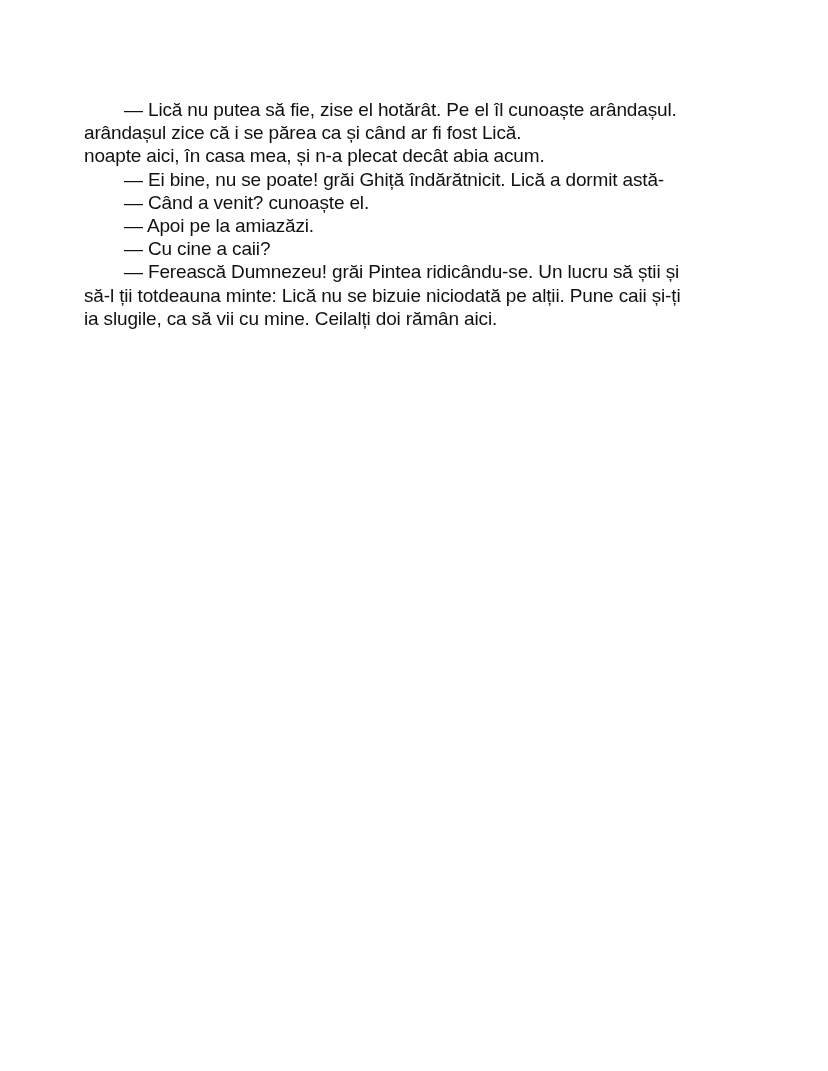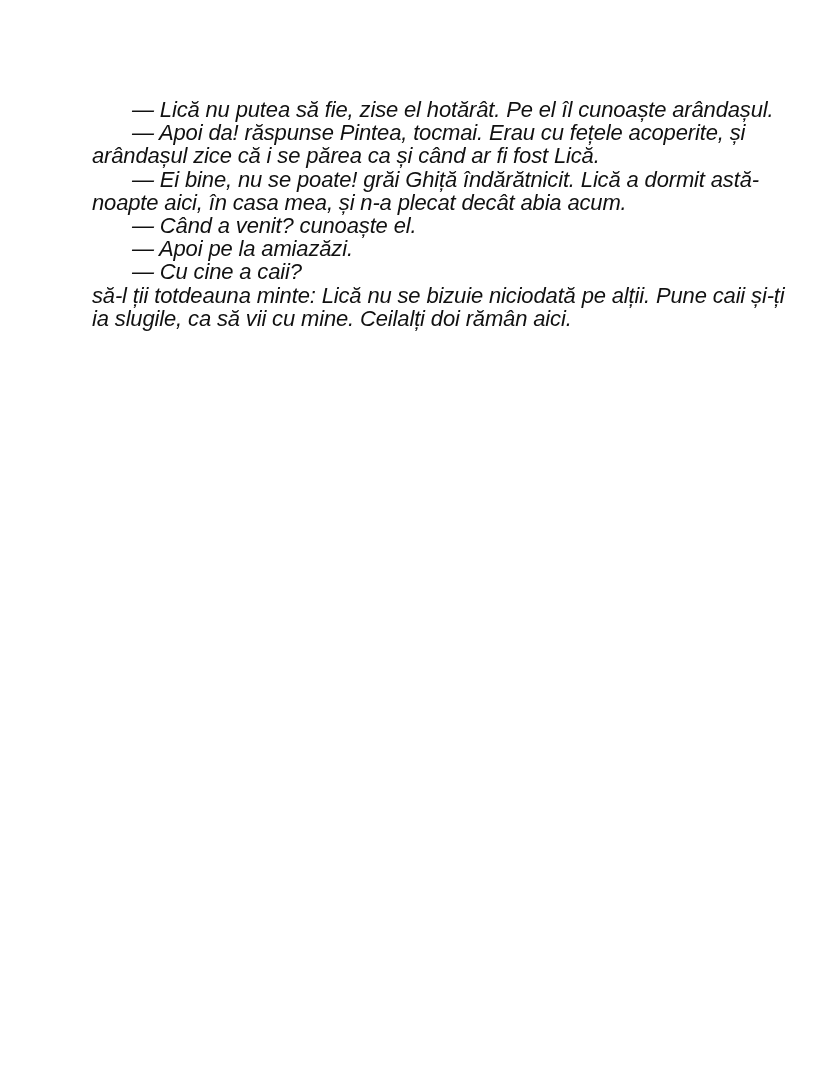--- a/index.html
+++ b/index.html
@@ -16,71 +16,70 @@
     .page {
       position: absolute;
       left: 0;
       top: 0;
       width: 828px;
       height: 1071px;
       background: #ffffff;
     }
     .text-block {
       position: absolute;
-      left: 92px;
+      left: 84px;
       top: 98px;
       width: 640px;
       font-family: "Liberation Sans", sans-serif;
-      font-size: 22px;
+      font-size: 19px;
       line-height: 23.2px;
       color: #111111;
       letter-spacing: -0.15px;
-      font-style: italic;
     }
     .line {
       display: block;
       white-space: nowrap;
     }
     .indent {
       padding-left: 40px;
     }
   </style>
 </head>
 <body>
 
 <div class="page">
   <div class="text-block">
 
     <div>
       <span class="line indent">— Lică nu putea să fie, zise el hotărât. Pe el îl cunoaște arândașul.</span>
     </div>
 
     <div>
-      <span class="line indent">— Apoi da! răspunse Pintea, tocmai. Erau cu fețele acoperite, și</span>
       <span class="line">arândașul zice că i se părea ca și când ar fi fost Lică.</span>
     </div>
 
     <div>
+      <span class="line">noapte aici, în casa mea, și n-a plecat decât abia acum.</span>
       <span class="line indent">— Ei bine, nu se poate! grăi Ghiță îndărătnicit. Lică a dormit astă-</span>
-      <span class="line">noapte aici, în casa mea, și n-a plecat decât abia acum.</span>
     </div>
 
 
     <div>
       <span class="line indent">— Când a venit? cunoaște el.</span>
     </div>
 
     <div>
       <span class="line indent">— Apoi pe la amiazăzi.</span>
     </div>
 
     <div>
       <span class="line indent">— Cu cine a caii?</span>
     </div>
 
 
     <div>
+      <span class="line indent">— Ferească Dumnezeu! grăi Pintea ridicându-se. Un lucru să știi și</span>
       <span class="line">să-l ții totdeauna minte: Lică nu se bizuie niciodată pe alții. Pune caii și-ți</span>
       <span class="line">ia slugile, ca să vii cu mine. Ceilalți doi rămân aici.</span>
     </div>
 
   </div>
 </div>
 
 </body></html>

